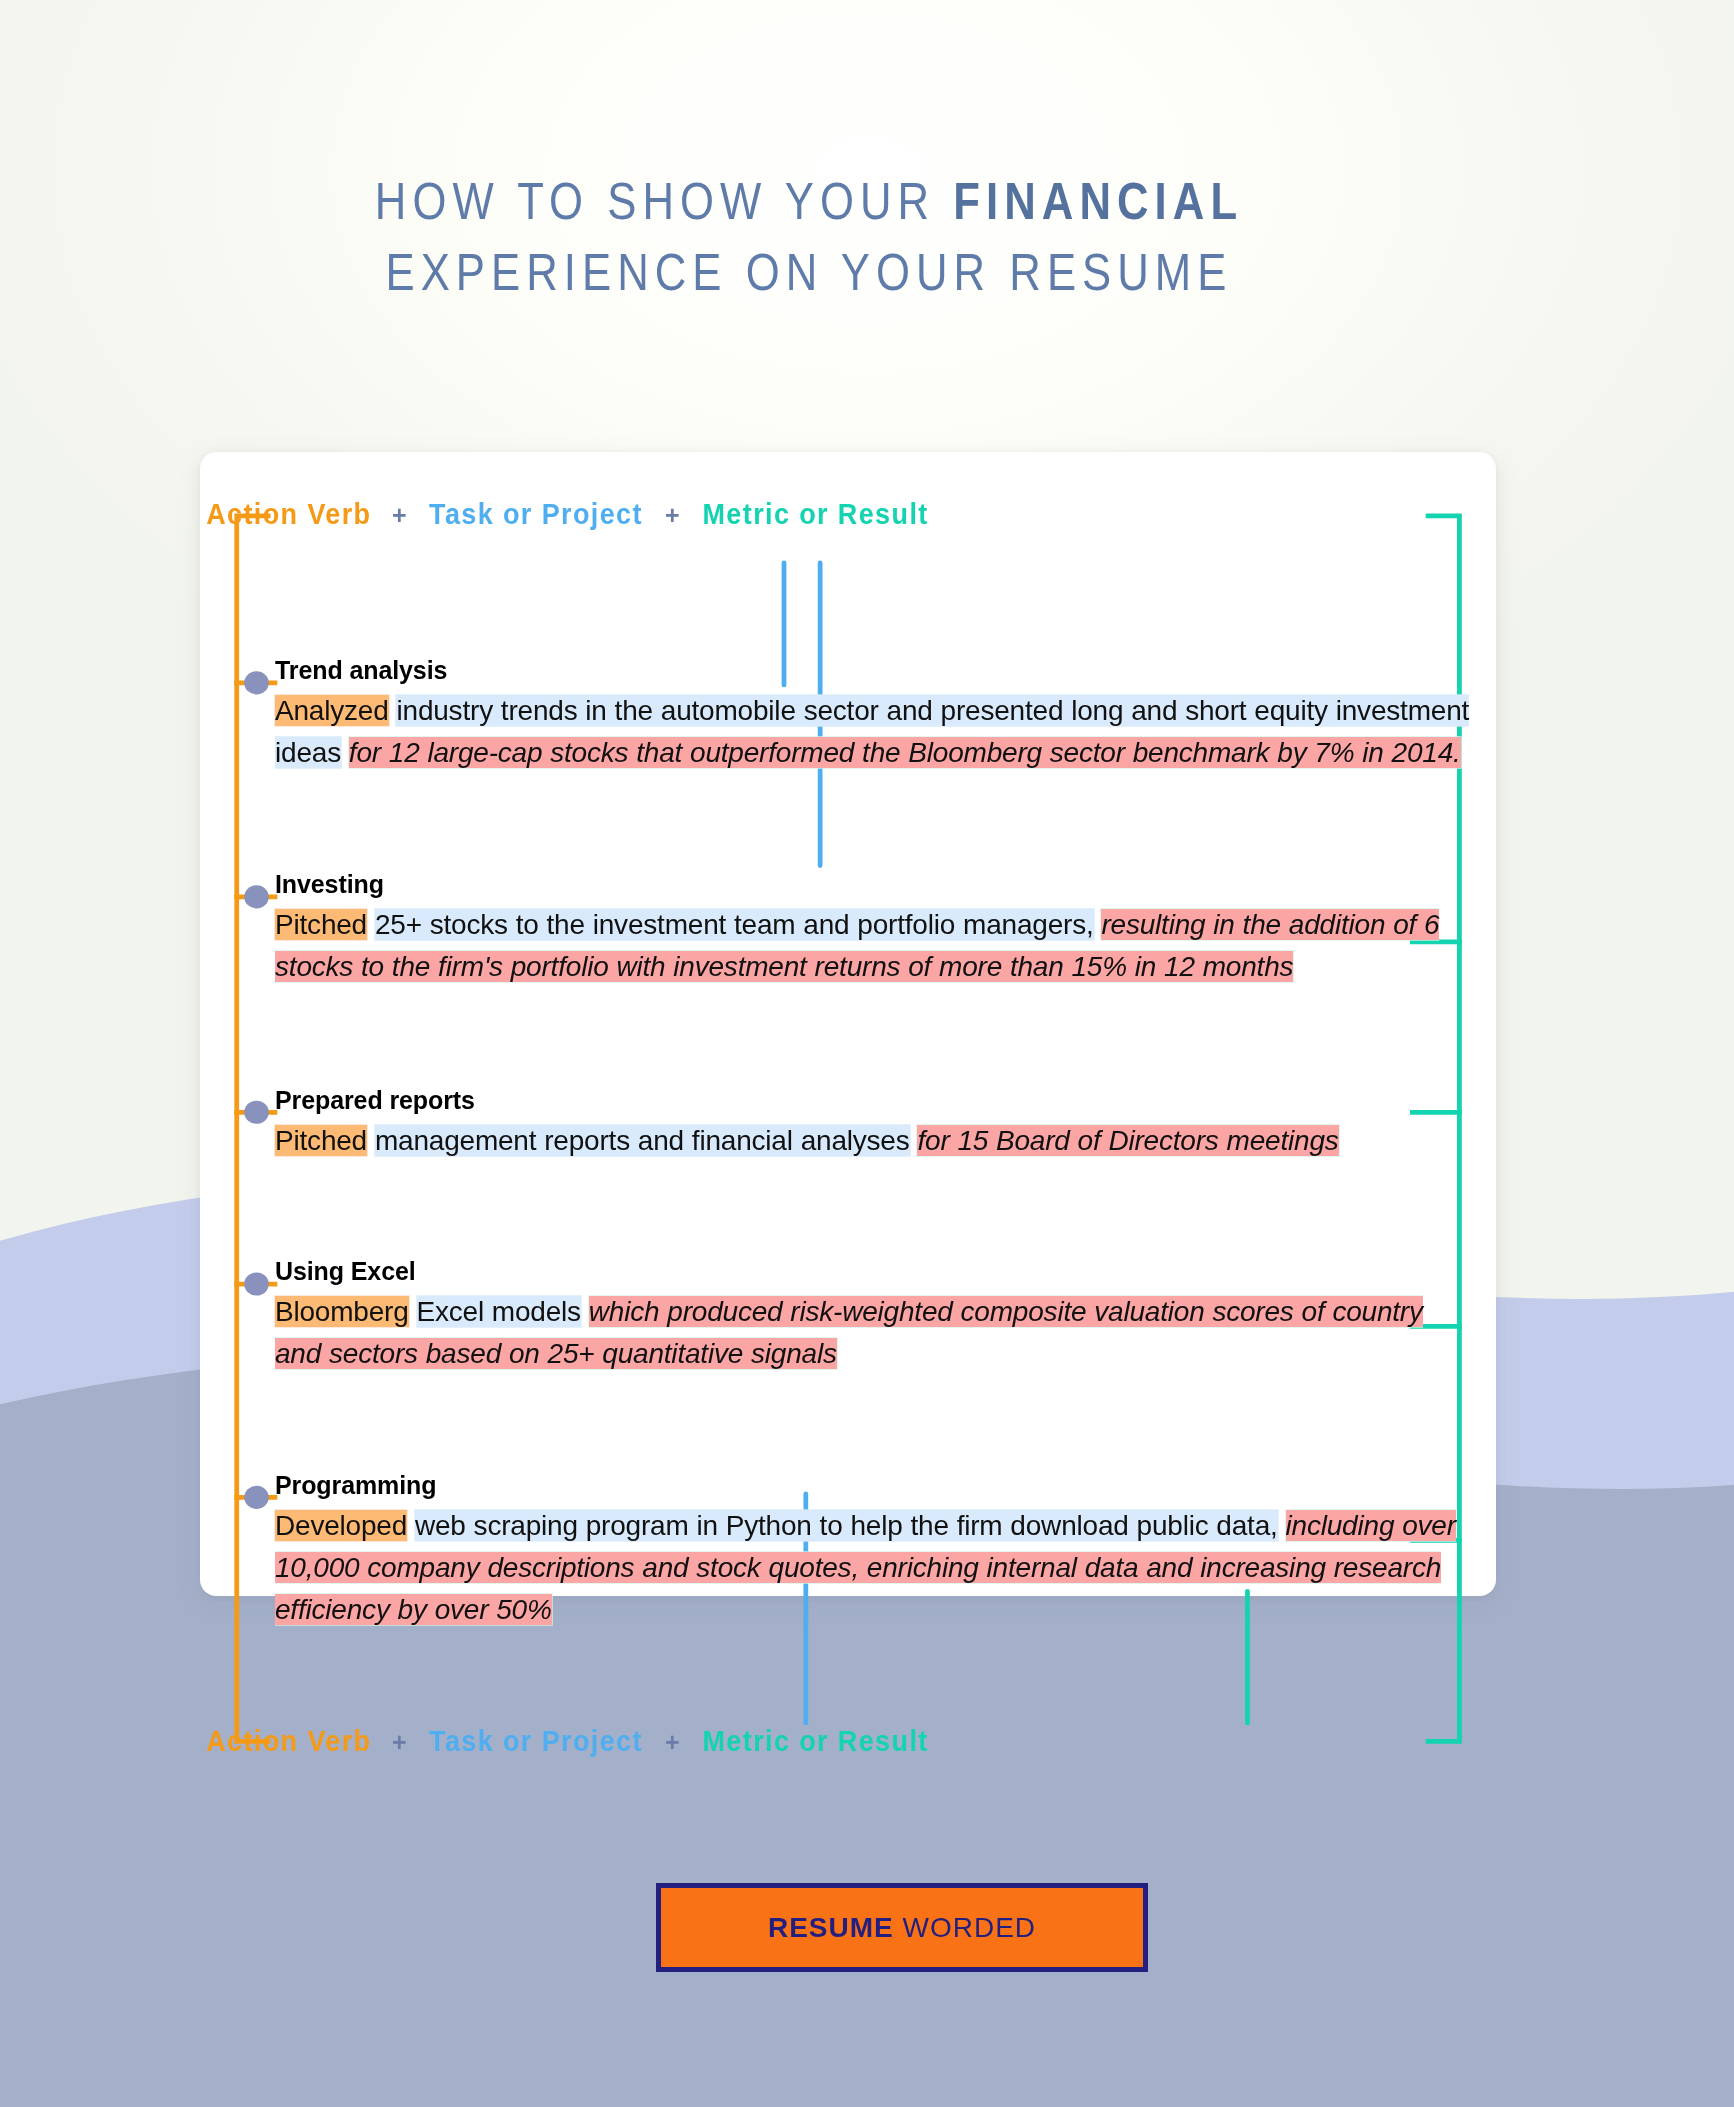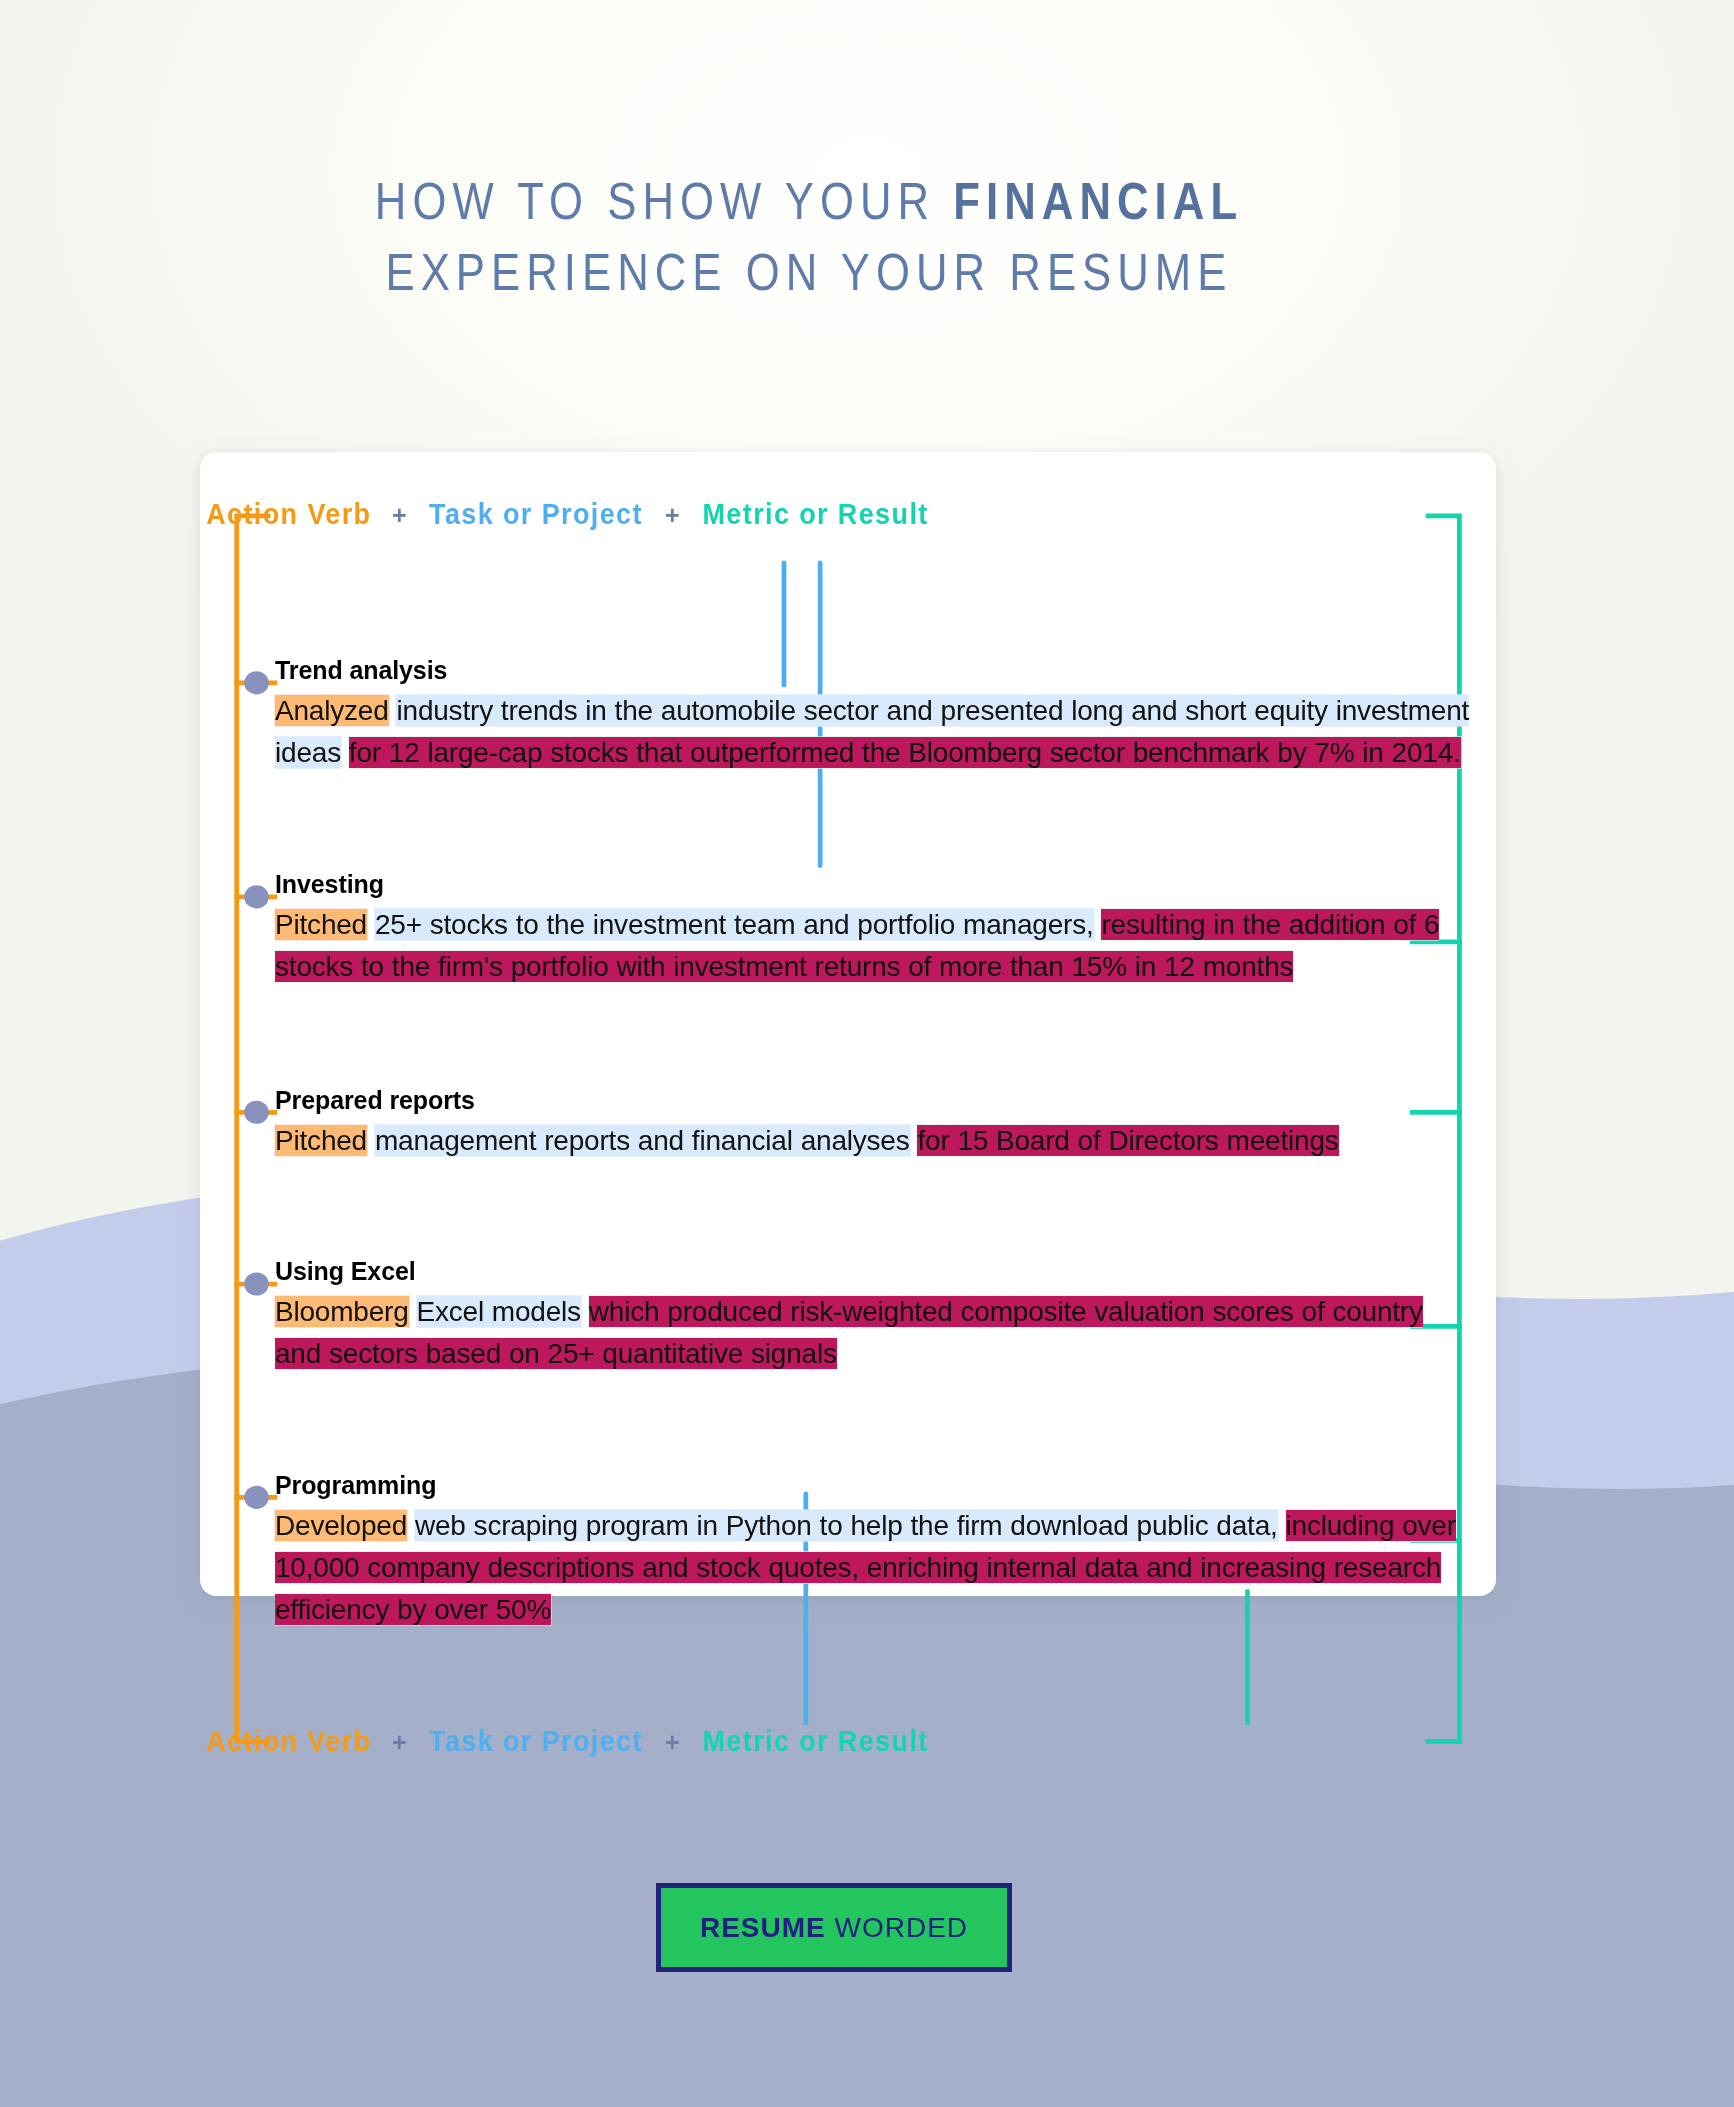--- a/index.html
+++ b/index.html
@@ -138,30 +138,30 @@
   }
   .bullet-body {
     font-size: 28px;
     line-height: 42px;
     color: #111111;
     letter-spacing: -0.2px;
     word-spacing: 0.3px;
   }
   .hl-verb   { background: #fdba74; box-shadow: 0 0 0 0.7px #FBDFD1; }
   .hl-task   { background: #D8EAFB; box-shadow: 0 0 0 0.7px #D8EAFB; }
-  .hl-metric { background: #be185d; box-shadow: 0 0 0 0.7px #D3F2E7; }
+  .hl-metric { background: #fca5a5; box-shadow: 0 0 0 0.7px #D3F2E7; font-style: italic; }
 
   
   #logo-box {
     position: absolute;
     left: 656px;
     top: 1883px;
-    width: 356px;
+    width: 492px;
     height: 89px;
-    background: #22c55e;
+    background: #f97316;
     border: 5.5px solid #231F7E;
     display: flex;
     align-items: center;
     justify-content: center;
     z-index: 12;
   }
   #logo-text {
     font-size: 28px;
     letter-spacing: 1px;
     color: #231F7E;

